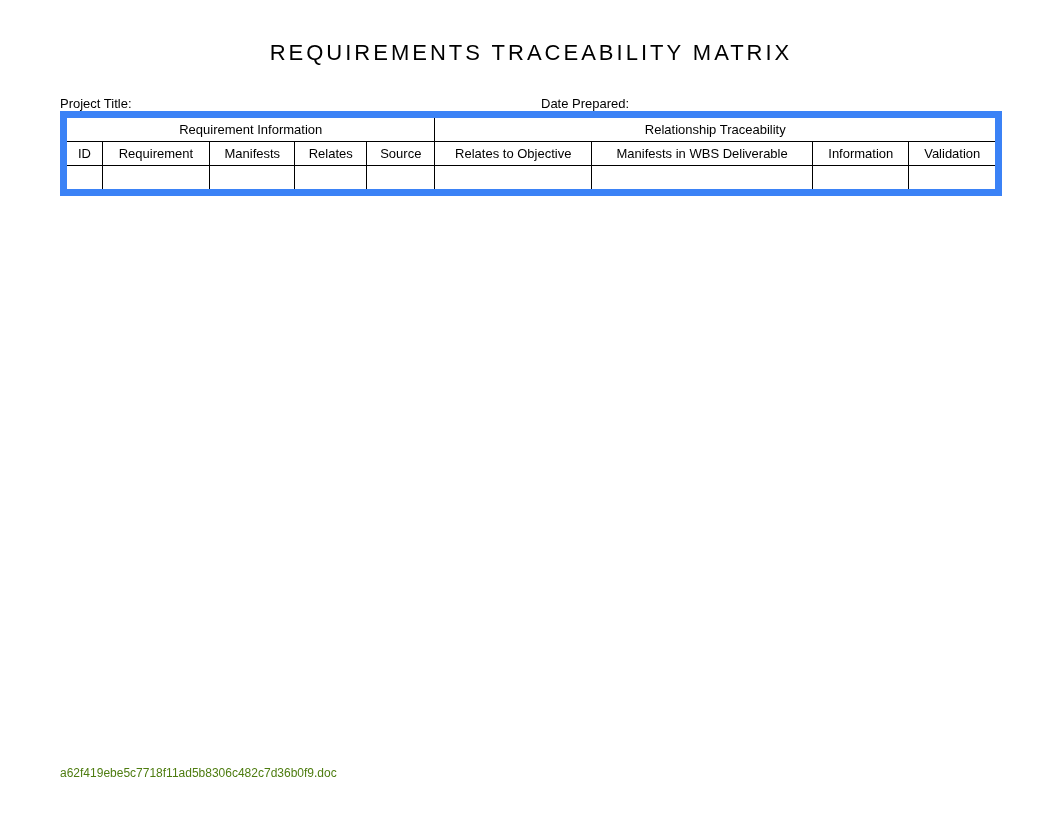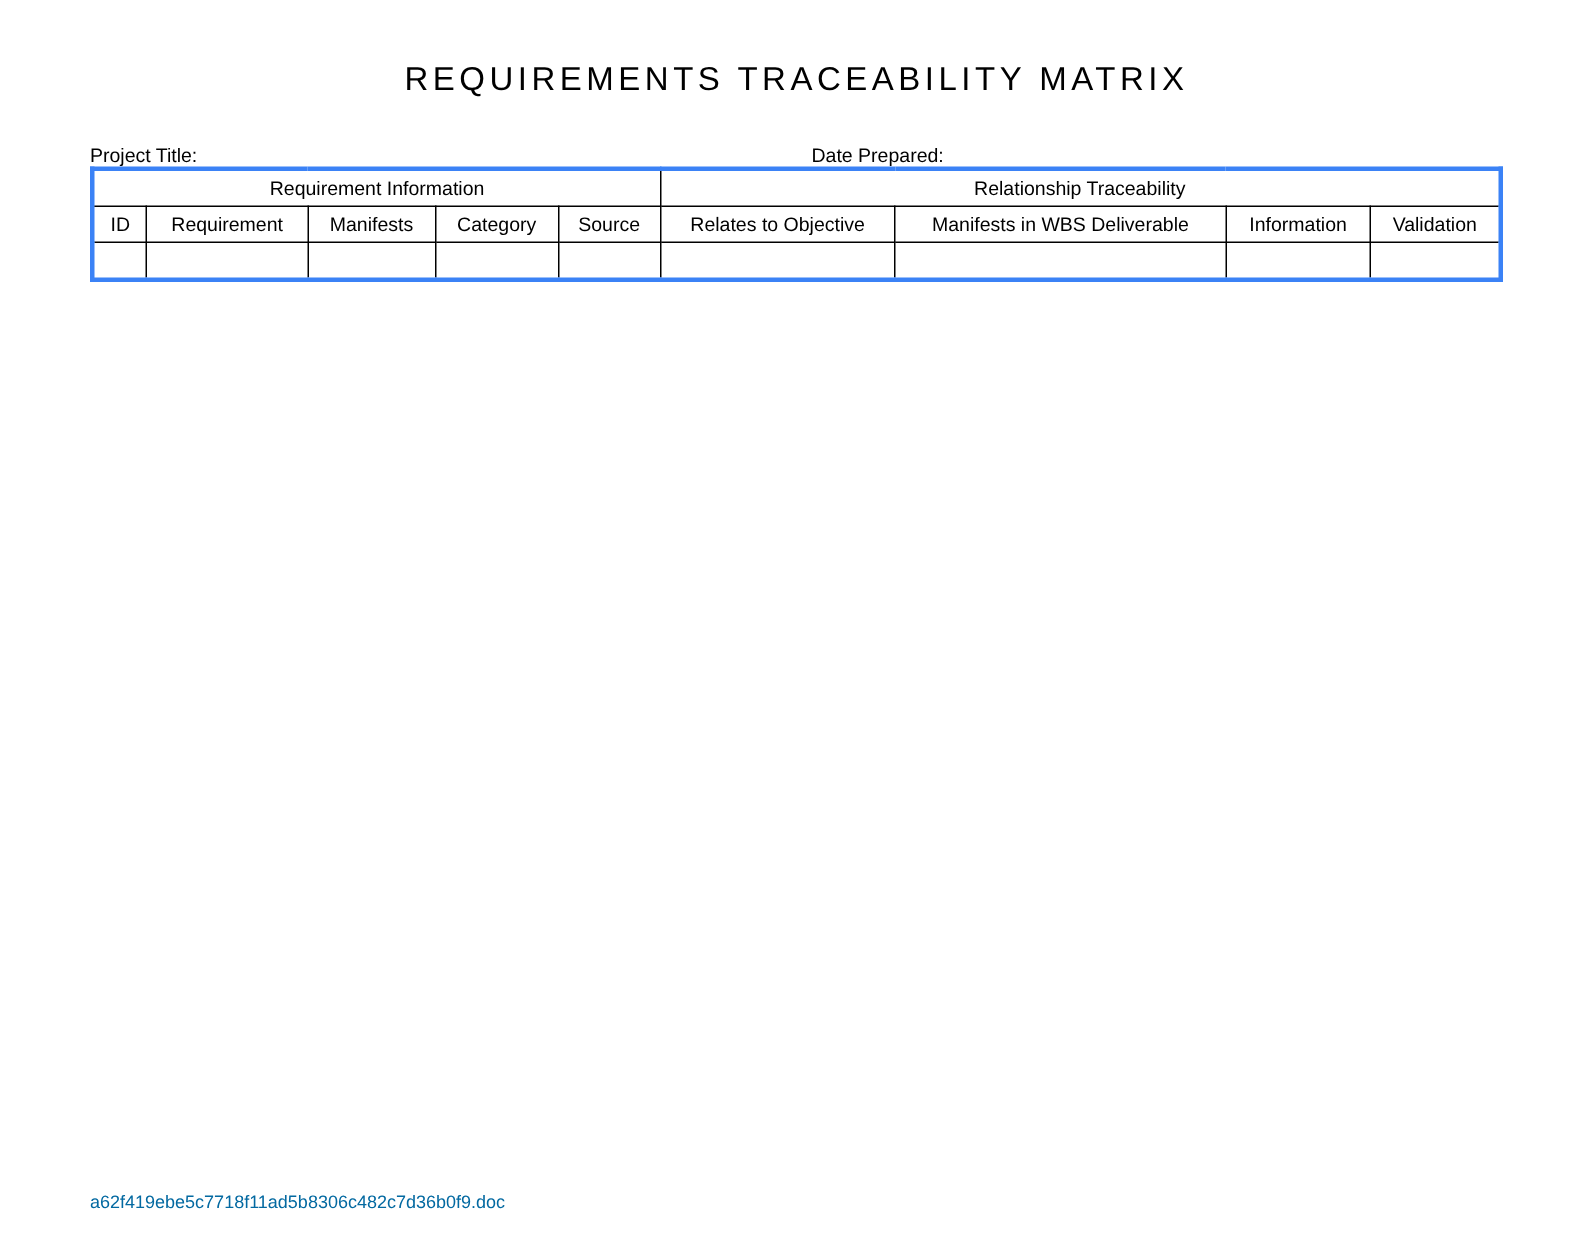--- a/index.html
+++ b/index.html
@@ -50,21 +50,21 @@
     }
 
     .table-wrapper {
       width: 100%;
       border-collapse: collapse;
     }
 
     .table-wrapper table {
       width: 100%;
       border-collapse: collapse;
-      border: 3px solid #3b82f6;
+      border: 7px solid #3b82f6;
     }
 
     .table-wrapper th,
     .table-wrapper td {
       border: 1px solid #000;
       padding: 4px 8px;
       text-align: center;
       vertical-align: middle;
       font-size: 13px;
       font-weight: normal;
@@ -75,24 +75,24 @@
       font-size: 13px;
     }
 
     .col-header th {
       font-weight: normal;
       font-size: 13px;
     }
 
     .footer-text {
       position: absolute;
-      bottom: 14px;
+      bottom: 42px;
       left: 60px;
       font-size: 12px;
-      color: #0369a1;
+      color: #4d7c0f;
     }
 
     .req-info-header {
       text-align: center;
     }
 
     .rel-trace-header {
       text-align: center;
     }
   </style>
@@ -118,21 +118,21 @@
     <table>
       <thead>
         <tr class="group-header">
           <th colspan="5" class="req-info-header">Requirement Information</th>
           <th colspan="4" class="rel-trace-header">Relationship Traceability</th>
         </tr>
         <tr class="col-header">
           <th>ID</th>
           <th>Requirement</th>
           <th>Manifests</th>
-          <th>Category</th>
+          <th>Relates</th>
           <th>Source</th>
           <th>Relates to Objective</th>
           <th>Manifests in WBS Deliverable</th>
           <th>Information</th>
           <th>Validation</th>
         </tr>
       </thead>
       <tbody>
         <tr>
           <td>&nbsp;</td>

